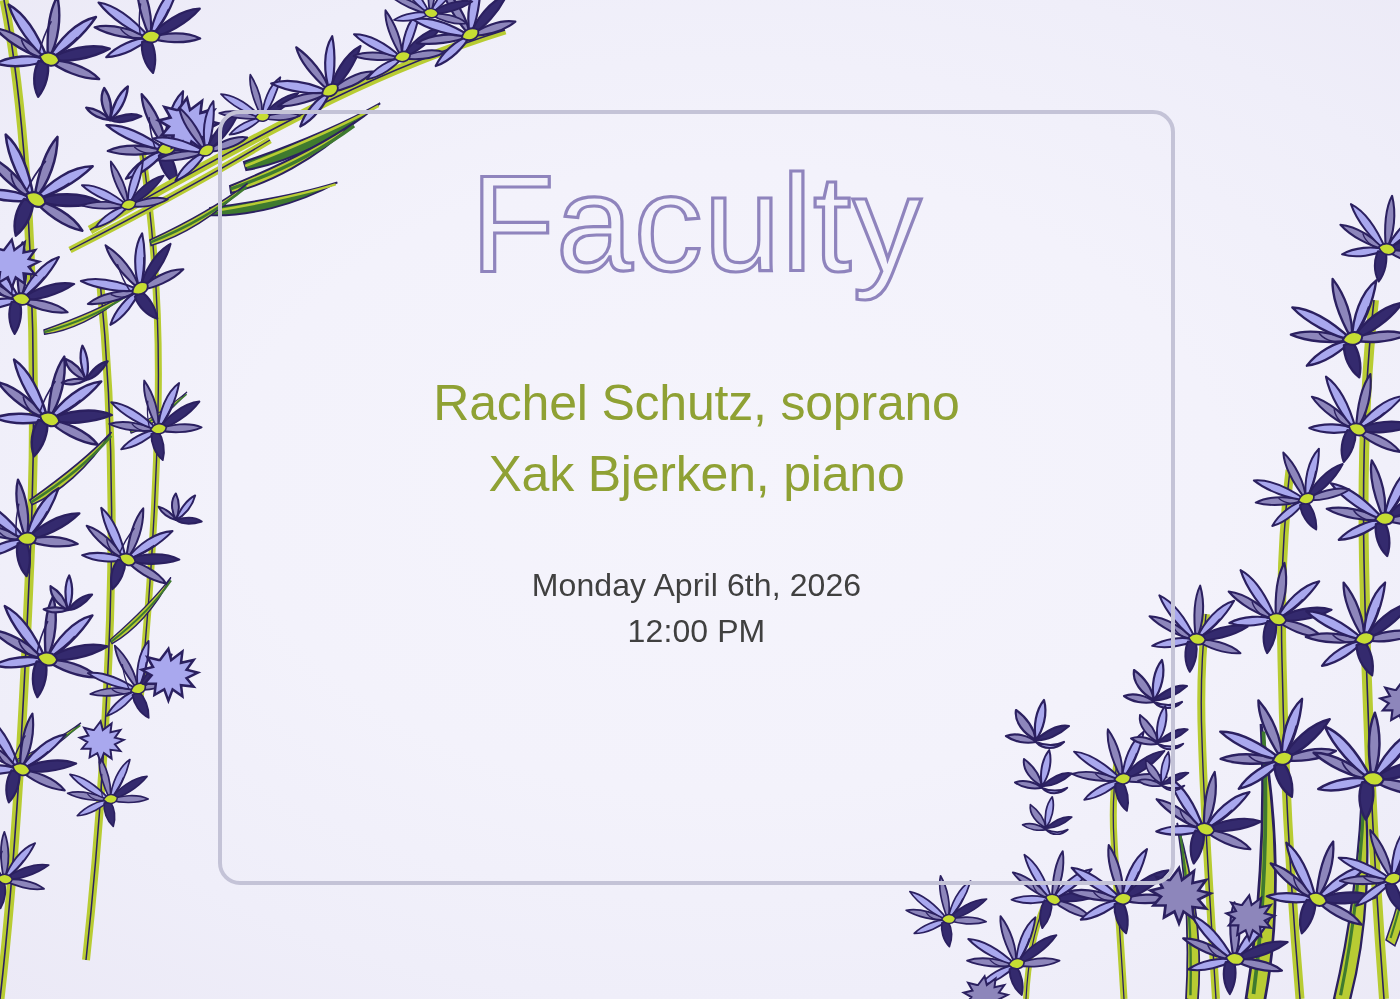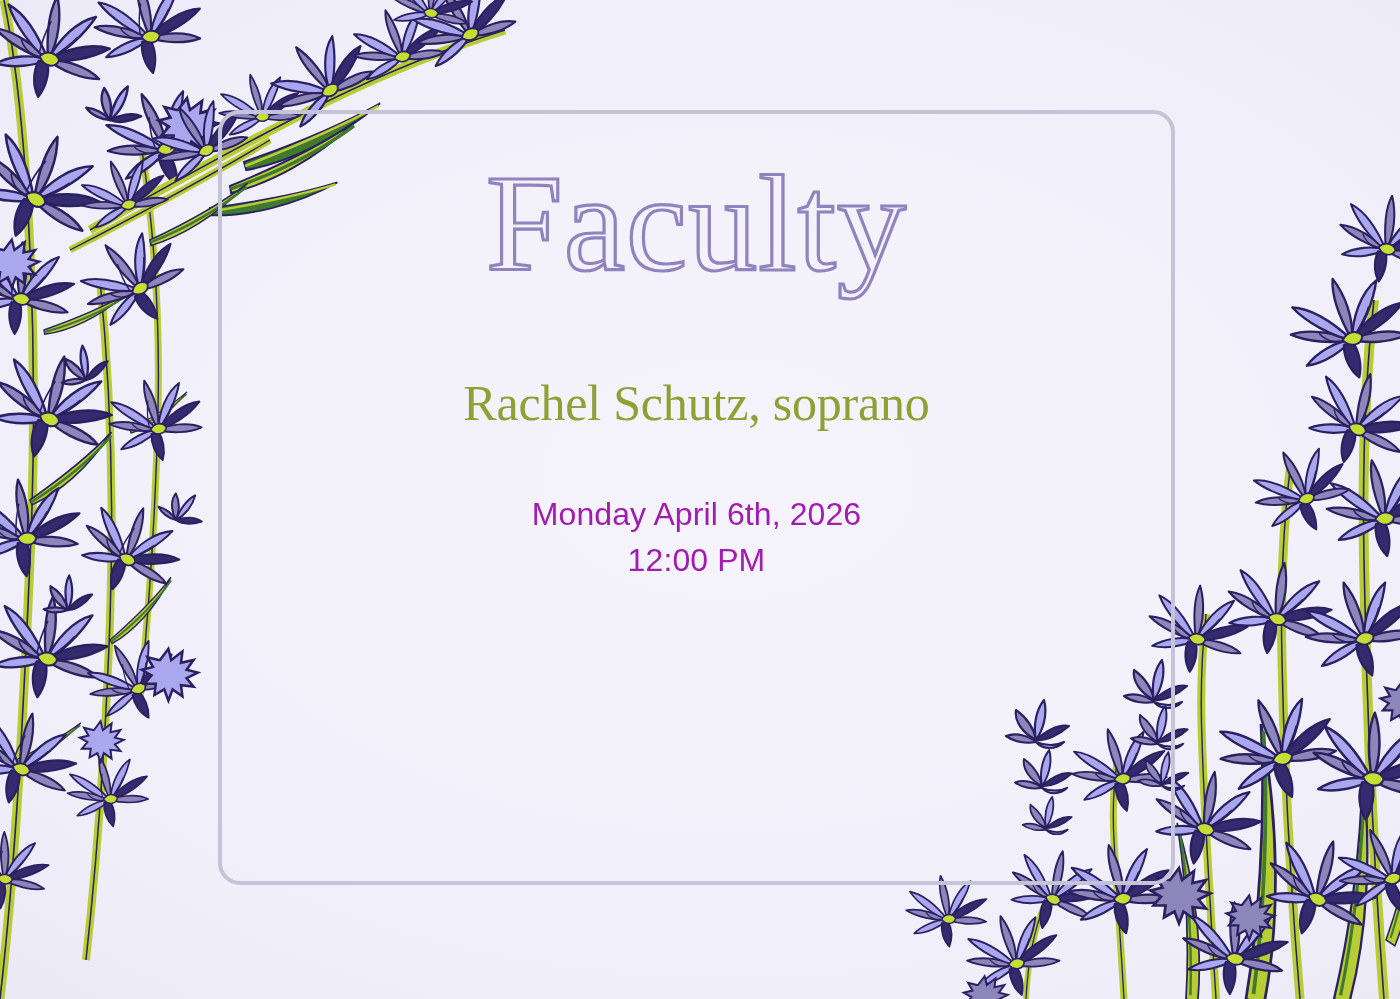--- a/index.html
+++ b/index.html
@@ -57,61 +57,61 @@
     box-sizing: border-box;
   }
 
   #title-block {
     margin-top: 22px;
     text-align: center;
     width: 100%;
   }
   .title-line {
     display: block;
-    font-family: Liberation Serif, serif;
+    font-family: Liberation Sans, sans-serif;
     font-size: 138px;
     line-height: 1.33;
     font-weight: 400;
     letter-spacing: 1px;
     color: transparent;
     -webkit-text-stroke: 3.2px #8f84bd;
     text-stroke: 3.2px #8f84bd;
     position: relative;
   }
   
   #title-block { position: relative; }
 
   #performers {
     margin-top: 52px;
     text-align: center;
     width: 100%;
   }
   .performer-line {
     display: block;
-    font-family: Liberation Serif, serif;
+    font-family: Liberation Sans, sans-serif;
     font-size: 50px;
     line-height: 1.42;
     font-weight: 400;
     letter-spacing: -0.2px;
     color: #8fa134;
   }
 
   #details {
     margin-top: 52px;
     text-align: center;
     width: 100%;
   }
   .detail-line {
     display: block;
     font-family: "Liberation Sans", sans-serif;
     font-size: 32px;
     line-height: 1.46;
     font-weight: 400;
     letter-spacing: 0.1px;
-    color: #a21caf;
+    color: #404040;
   }
 </style>
 </head>
 <body>
 
 <div id="poster">
 
   <div id="poster-bg-inner"></div>
 
   <svg class="floral-layer" id="floral-left" viewBox="0 0 470 999" preserveAspectRatio="xMinYMin slice" xmlns="http://www.w3.org/2000/svg">
@@ -493,20 +493,21 @@
   <div id="frame"></div>
 
   <div id="content">
 
     <div id="title-block">
       <span class="title-line">Faculty</span>
     </div>
 
     <div id="performers">
       <span class="performer-line">Rachel Schutz, soprano</span>
+      <span class="performer-line">Xak Bjerken, piano</span>
     </div>
 
     <div id="details">
       <span class="detail-line">Monday April 6th, 2026</span>
       <span class="detail-line">12:00 PM</span>
     </div>
 
   </div>
 </div>
 

